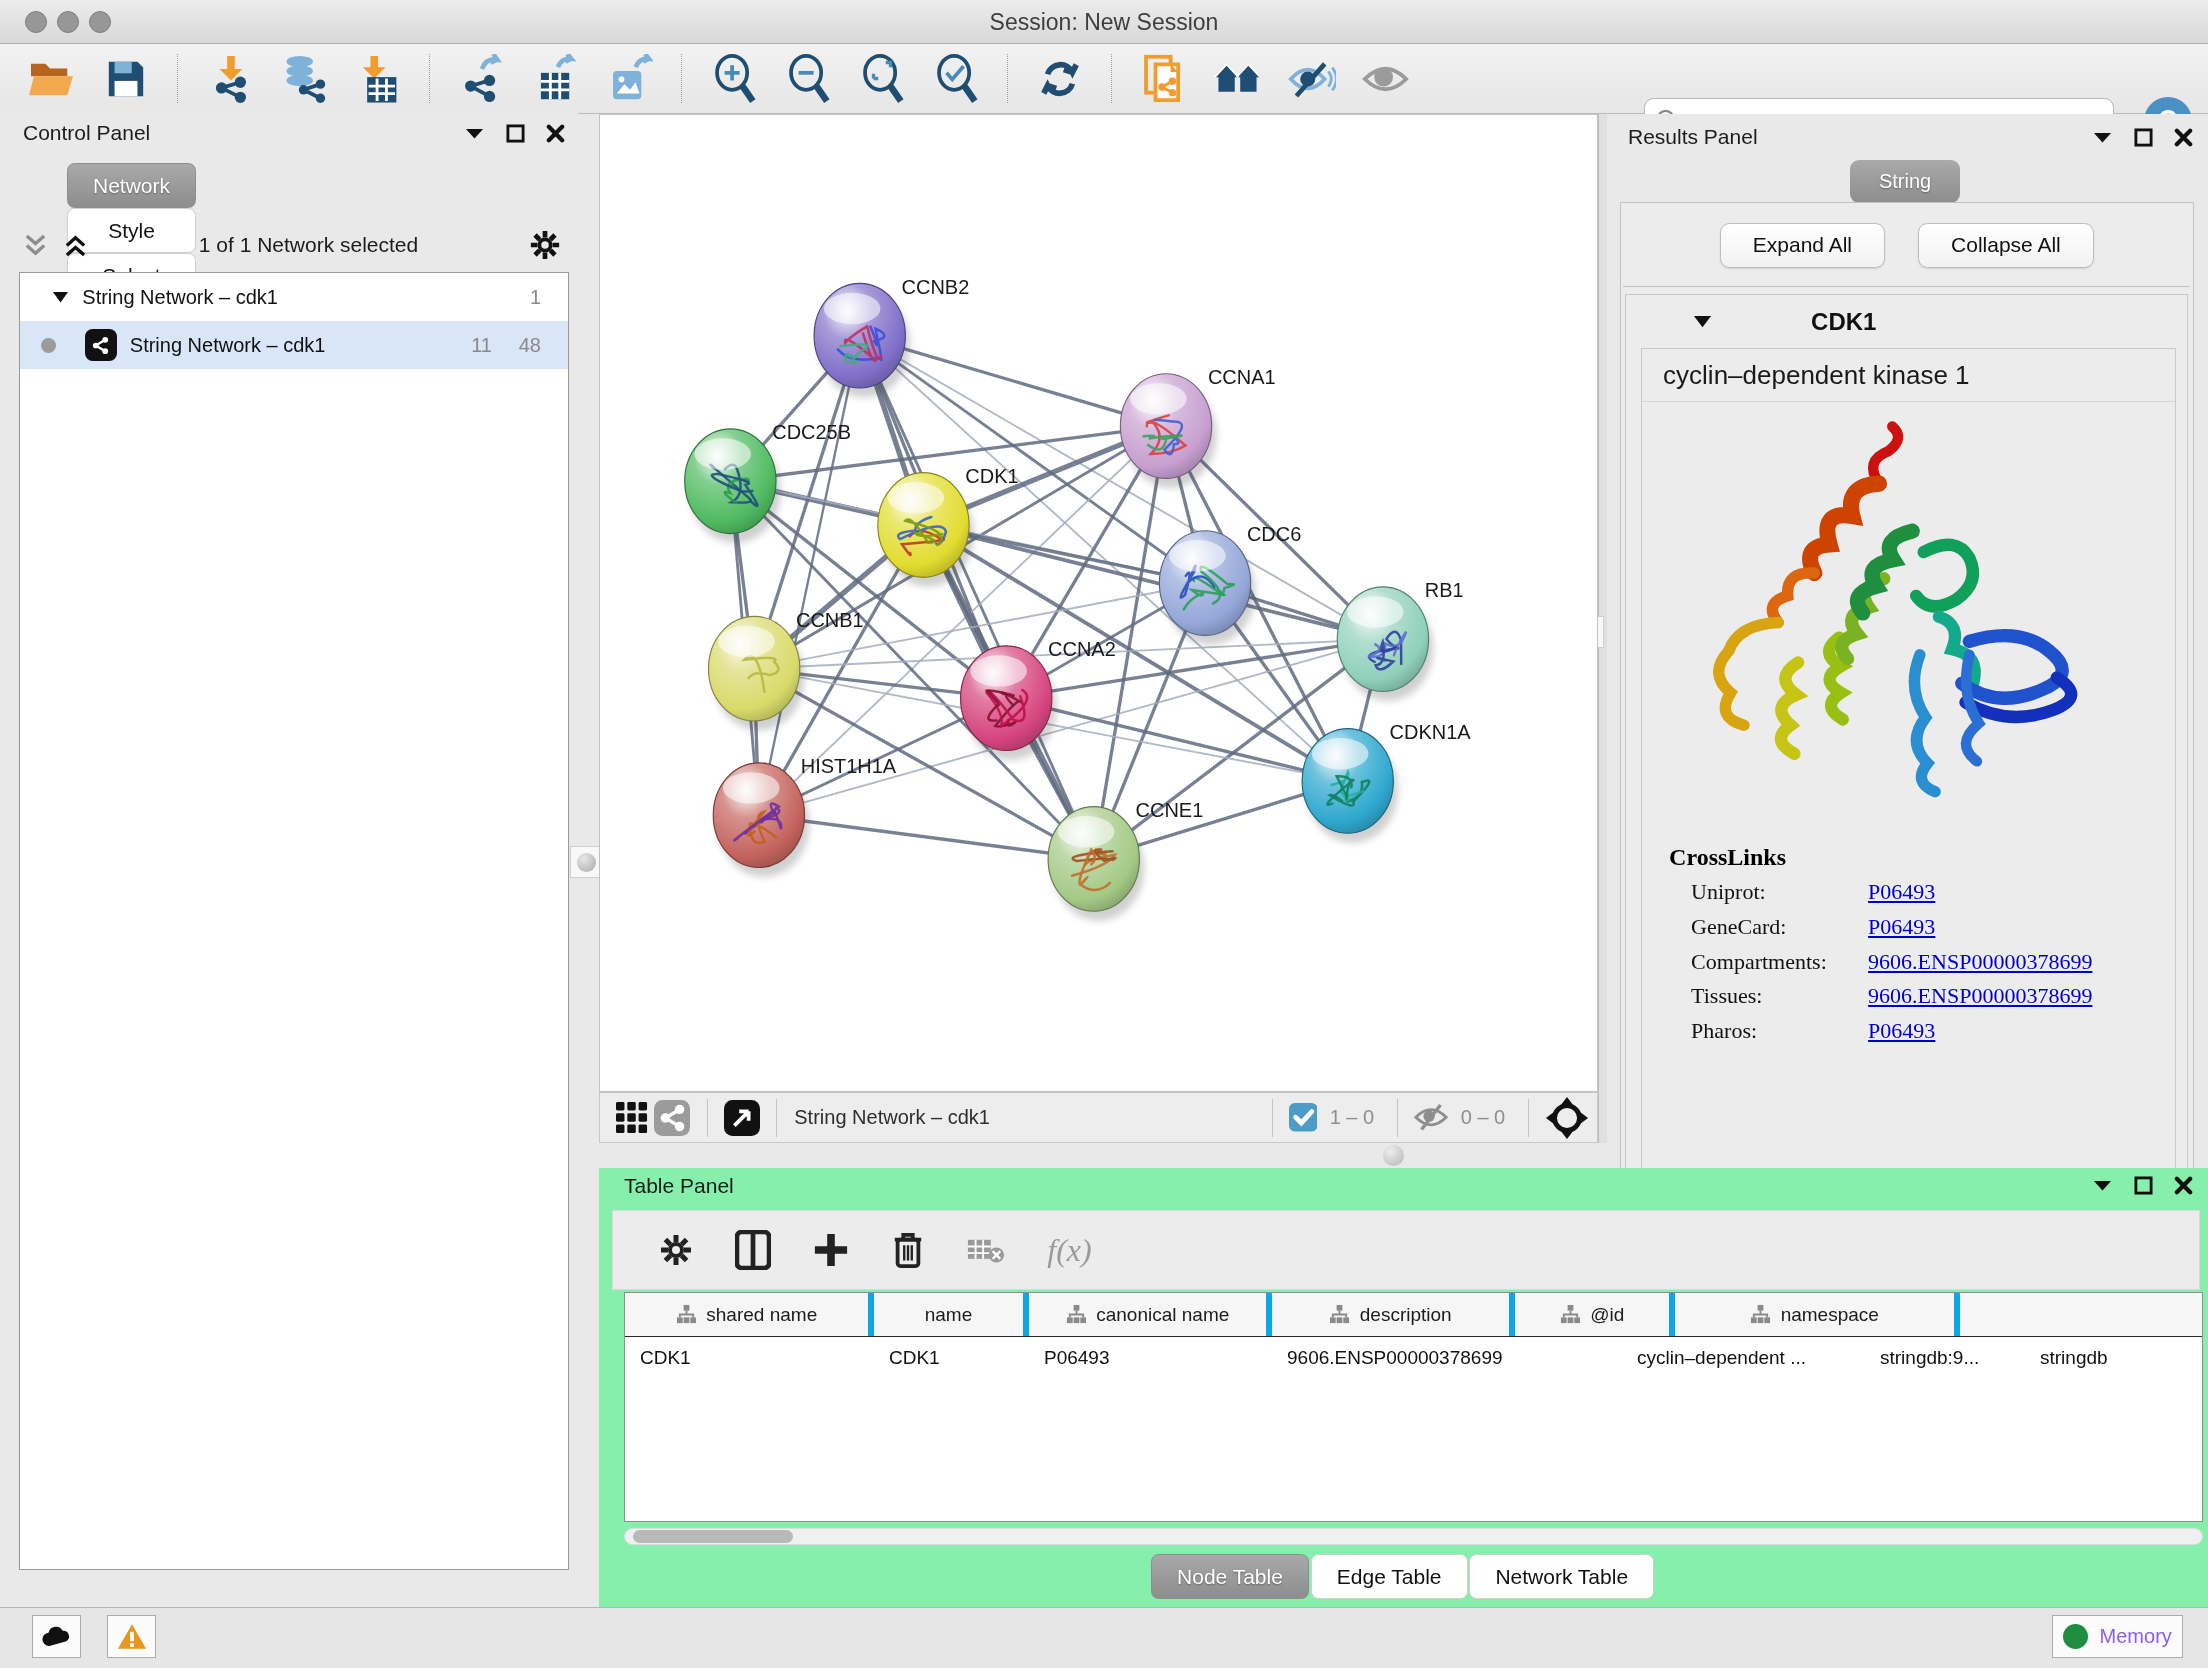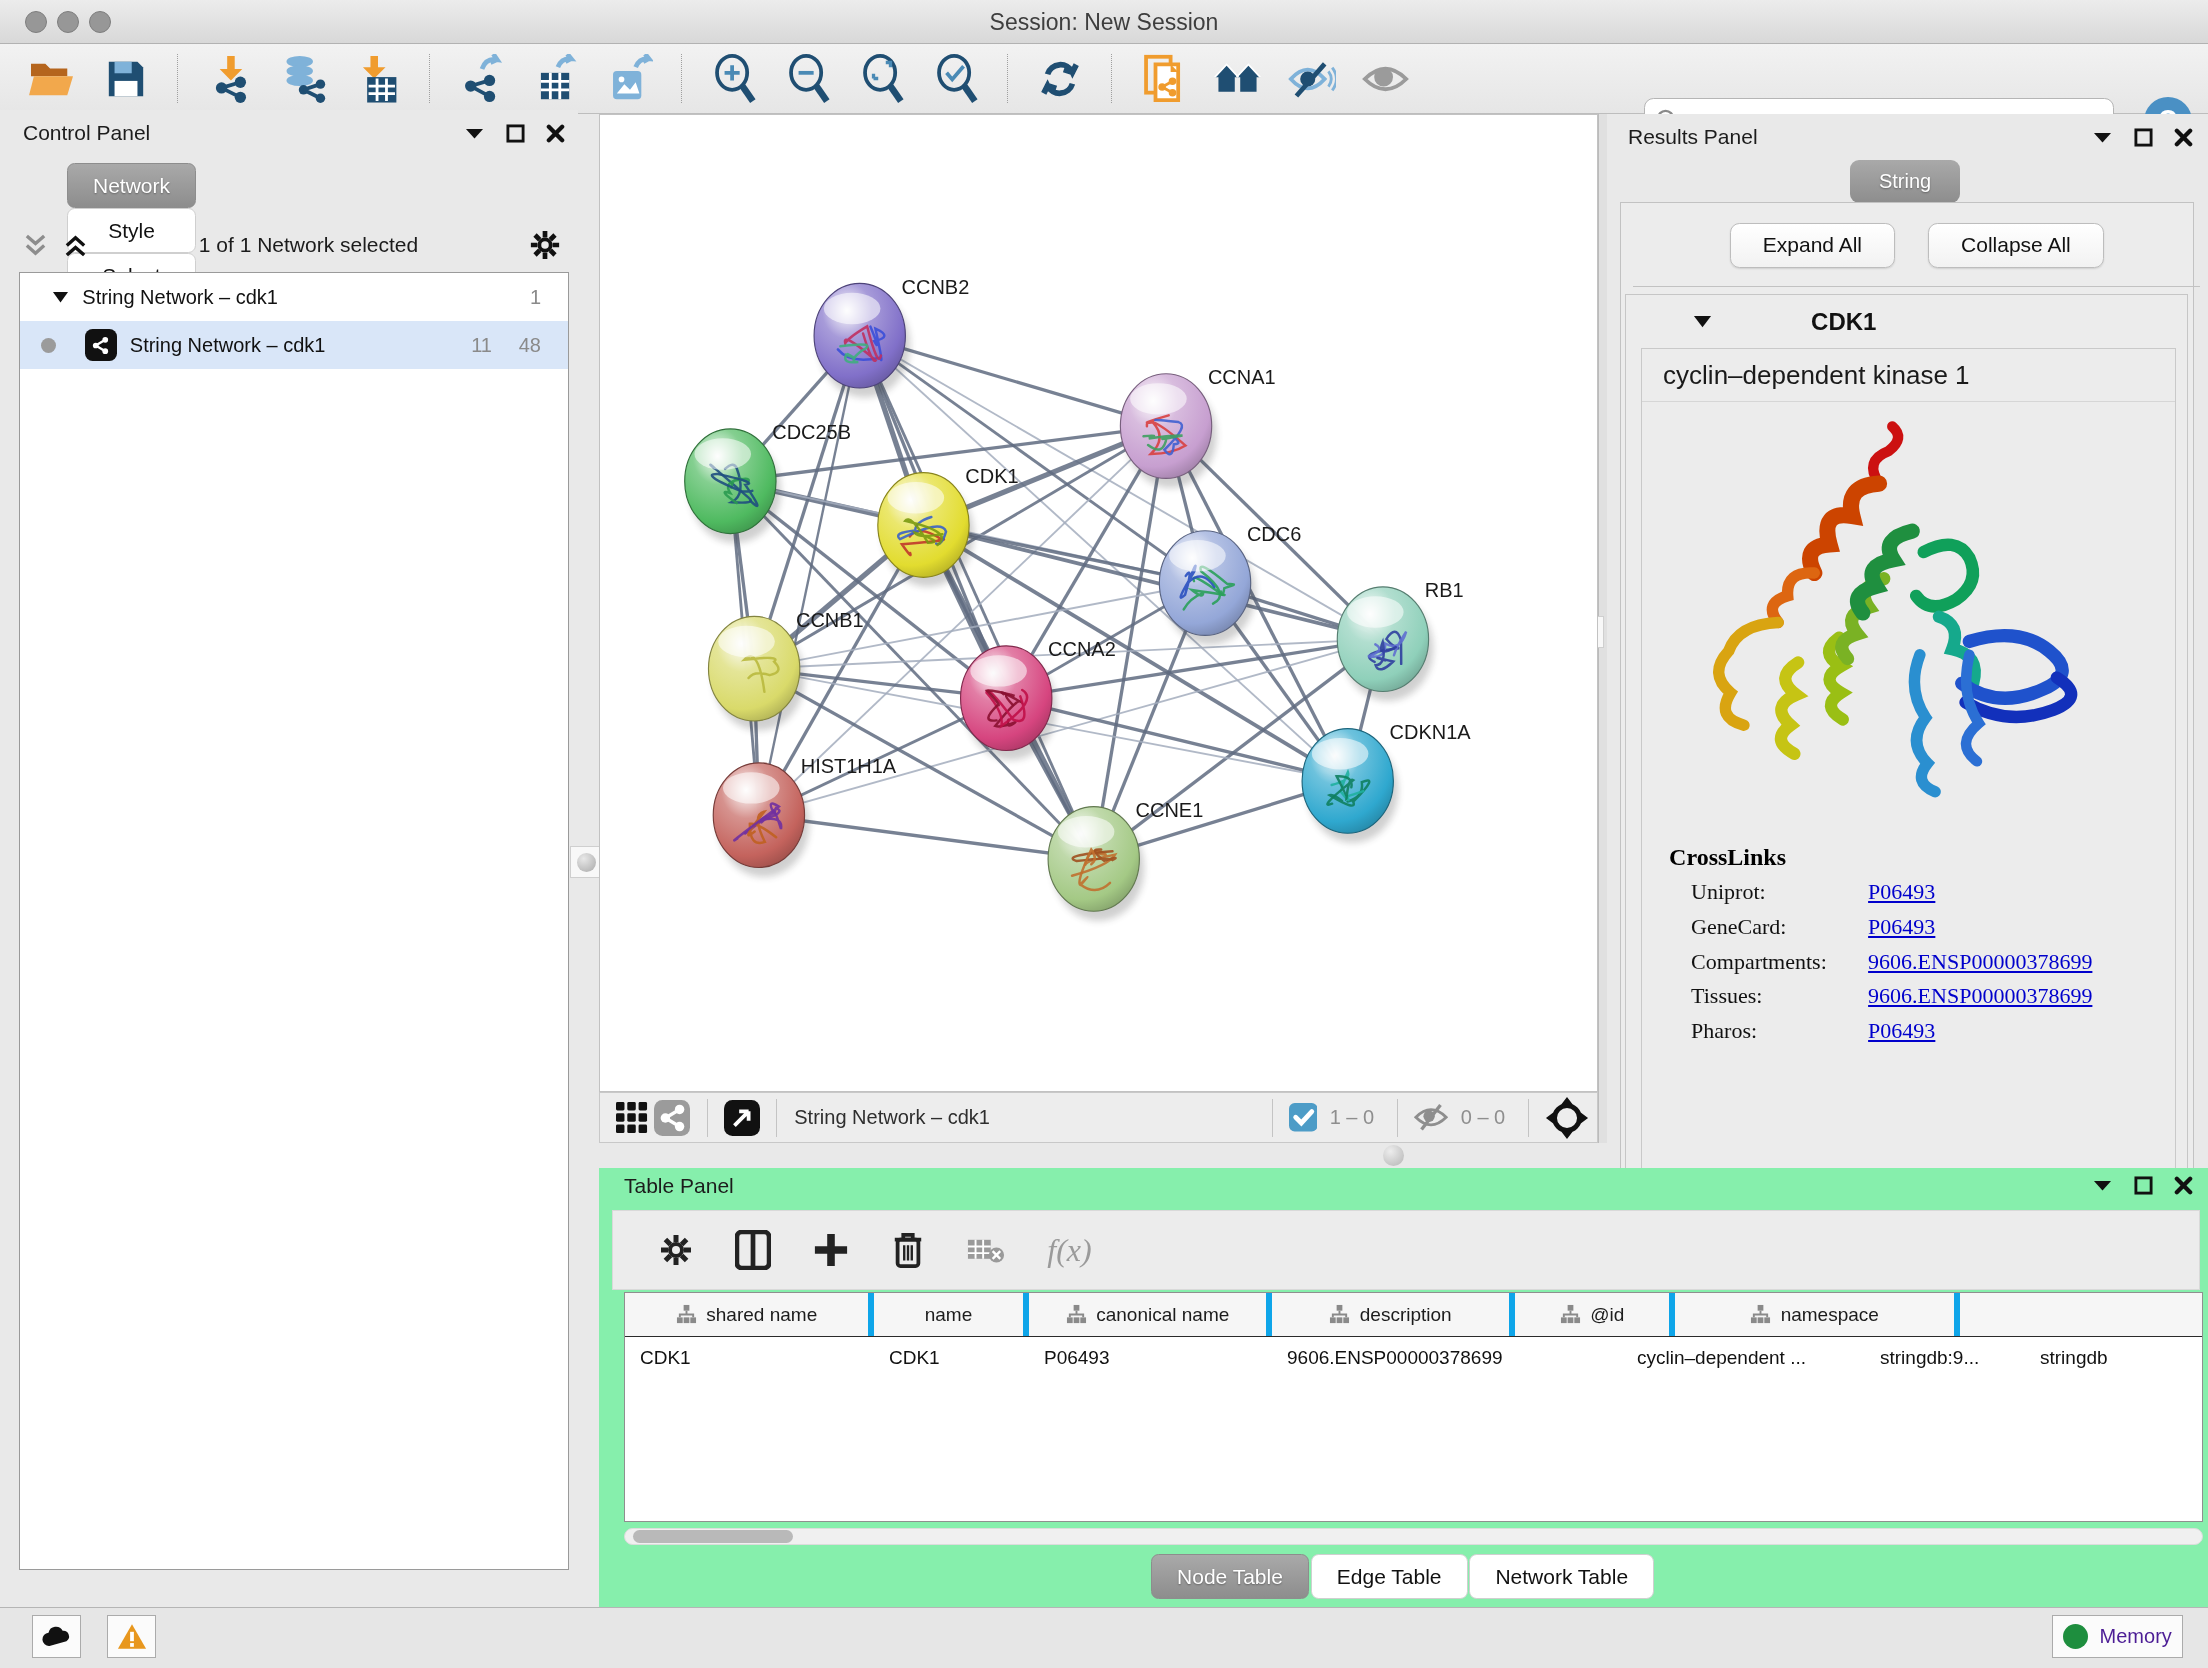--- a/index.html
+++ b/index.html
@@ -62,21 +62,21 @@
   .nb-title { font-size:20px; color:#2e2e2e; margin-left:13.3px; }
   .nb-count { font-size:20px; color:#8e8e8e; margin:0 9.5px; }
 
   
   .results-panel { position:absolute; left:1607px; top:114px; width:601px; height:1029px; background:#e9e9e9; }
   .rp-head { position:absolute; left:21px; top:11.4px; right:15px; display:flex; justify-content:space-between; align-items:center; }
   .string-tab { position:absolute; left:243px; top:46px; width:110px; height:43px; border-radius:9px;
     background:linear-gradient(#a9a9a9,#8d8d8d); color:#fff; font-size:20px; display:flex; align-items:center; justify-content:center;
     text-shadow:0 1px 1.9px rgba(0,0,0,.35); }
   .rp-box { position:absolute; left:13.3px; top:88px; width:574px; height:997px; background:#ececec; border:1.9px solid #c2c2c2; }
-  .rp-btnrow { position:absolute; left:12px; top:1.9px; width:567px; height:82px; border-bottom:1.9px solid #c2c2c2;
+  .rp-btnrow { position:absolute; left:2px; top:1.9px; width:567px; height:82px; border-bottom:1.9px solid #c2c2c2;
     display:flex; align-items:center; justify-content:center; gap:33px; }
   .rp-btn { background:linear-gradient(#ffffff,#f2f2f2); border:1px solid #bdbdbd; border-radius:9.5px;
     font-size:21px; color:#111; padding:9.5px 32px; box-shadow:0 1px 1.9px rgba(0,0,0,.12); }
   .gene-box { position:absolute; left:3.8px; top:91px; width:563px; height:890px; border:1.9px solid #c6c6c6; background:#ececec; }
   .gene-head { height:53px; display:flex; align-items:center; }
   .gene-name { font-size:24px; font-weight:bold; color:#111; margin-left:99px; }
   .gene-inner { position:absolute; left:15px; top:53px; right:11.4px; bottom:5.7px; border:1px solid #c9c9c9; background:#ececec; }
   .gene-desc { font-size:26px; color:#1a1a1a; padding:11.4px 0 9.5px 21px; border-bottom:1px solid #d6d6d6; }
   .xl-head { font-family:"Liberation Serif", serif; font-weight:bold; font-size:24px; color:#000; margin:15px 0 5.7px 27px; }
   .xl-row { display:flex; margin:8.6px 0 8.6px 49px; font-family:"Liberation Serif", serif; font-size:22px; }
@@ -98,21 +98,21 @@
   .dt-row { display:flex; height:42px; }
   .dt-cell { font-size:19px; color:#111; padding-left:15px; display:flex; align-items:center; overflow:hidden; white-space:nowrap; flex:none; }
   .tp-hscroll { position:absolute; left:25px; top:360px; width:1579px; height:17px; background:#f0f0f0; border:1px solid #dcdcdc; border-radius:8.6px; }
   .tp-hscroll i { display:block; margin-top:1px; margin-left:7.6px; width:160px; height:13.3px; border-radius:6.7px; background:#b9b9b9; }
   .tp-tabs { position:absolute; left:0; top:386px; width:100%; display:flex; justify-content:center; }
 
   
   .statusbar { position:absolute; left:0; top:1607px; width:100%; height:61px; background:#e6e6e6; border-top:1px solid #b5b5b5; }
   .sb-btn { position:absolute; top:6.7px; height:43px; background:#fbfbfb; border:1.9px solid #ababab; display:flex; align-items:center; justify-content:center; }
   .mem-dot { width:25px; height:25px; border-radius:50%; background:#1e8e3e; margin-right:11.4px; }
-  .mem-label { font-size:20px; color:#4c1d95; }
+  .mem-label { font-size:20px; color:#8b5cf6; }
 </style>
 </head>
 <body>
 
 <div class="app">
 
   <div class="titlebar">
     <span class="tl-dot" style="left:25px"></span>
     <span class="tl-dot" style="left:57px"></span>
     <span class="tl-dot" style="left:89px"></span>

